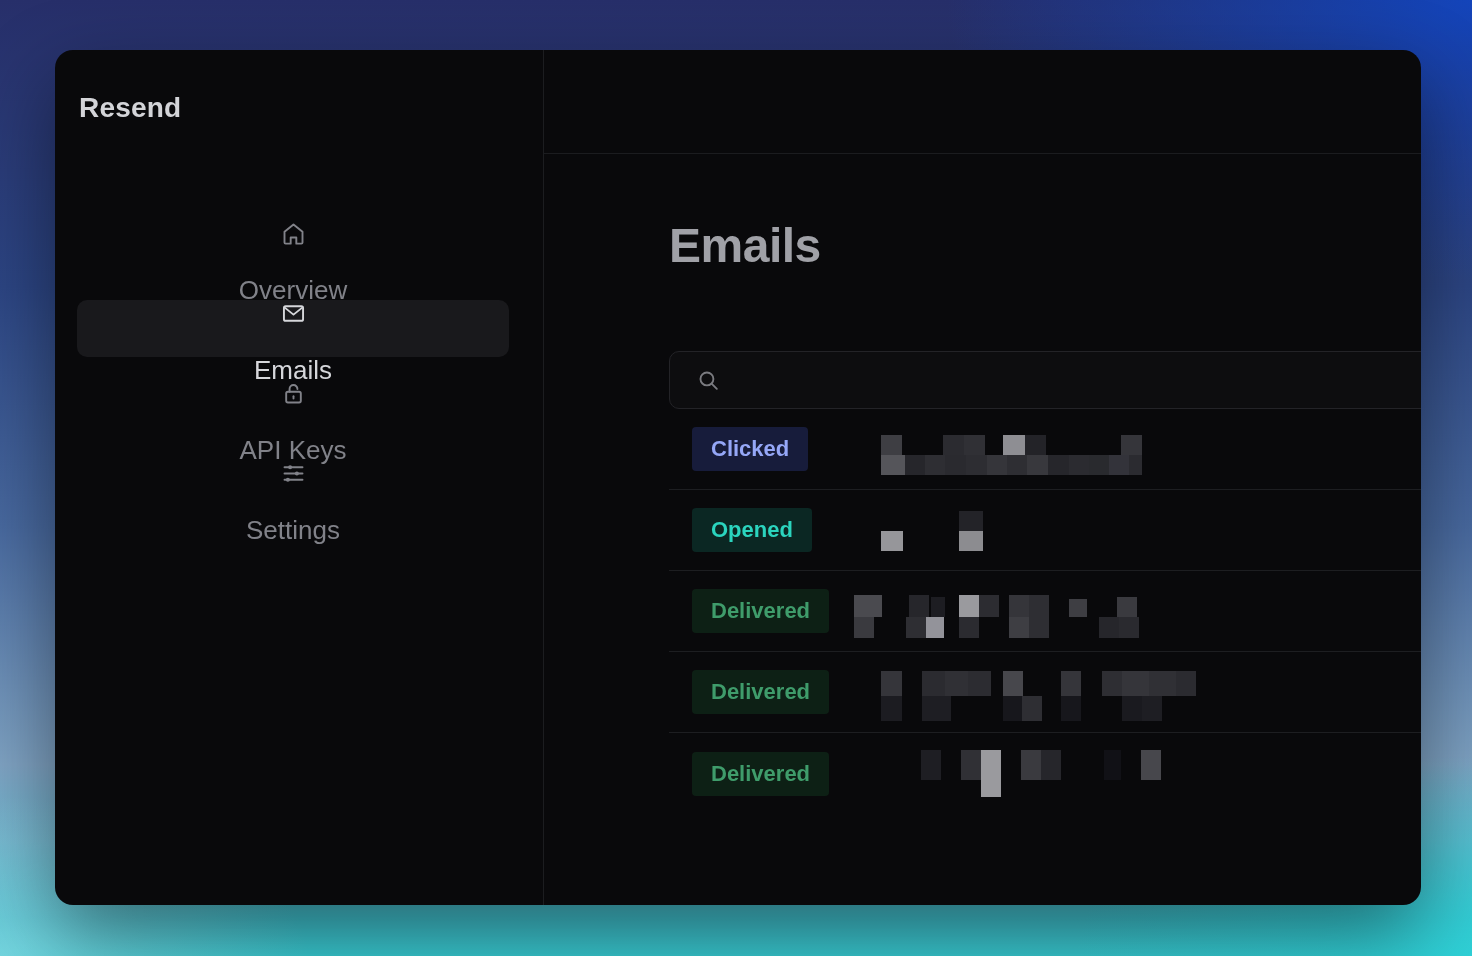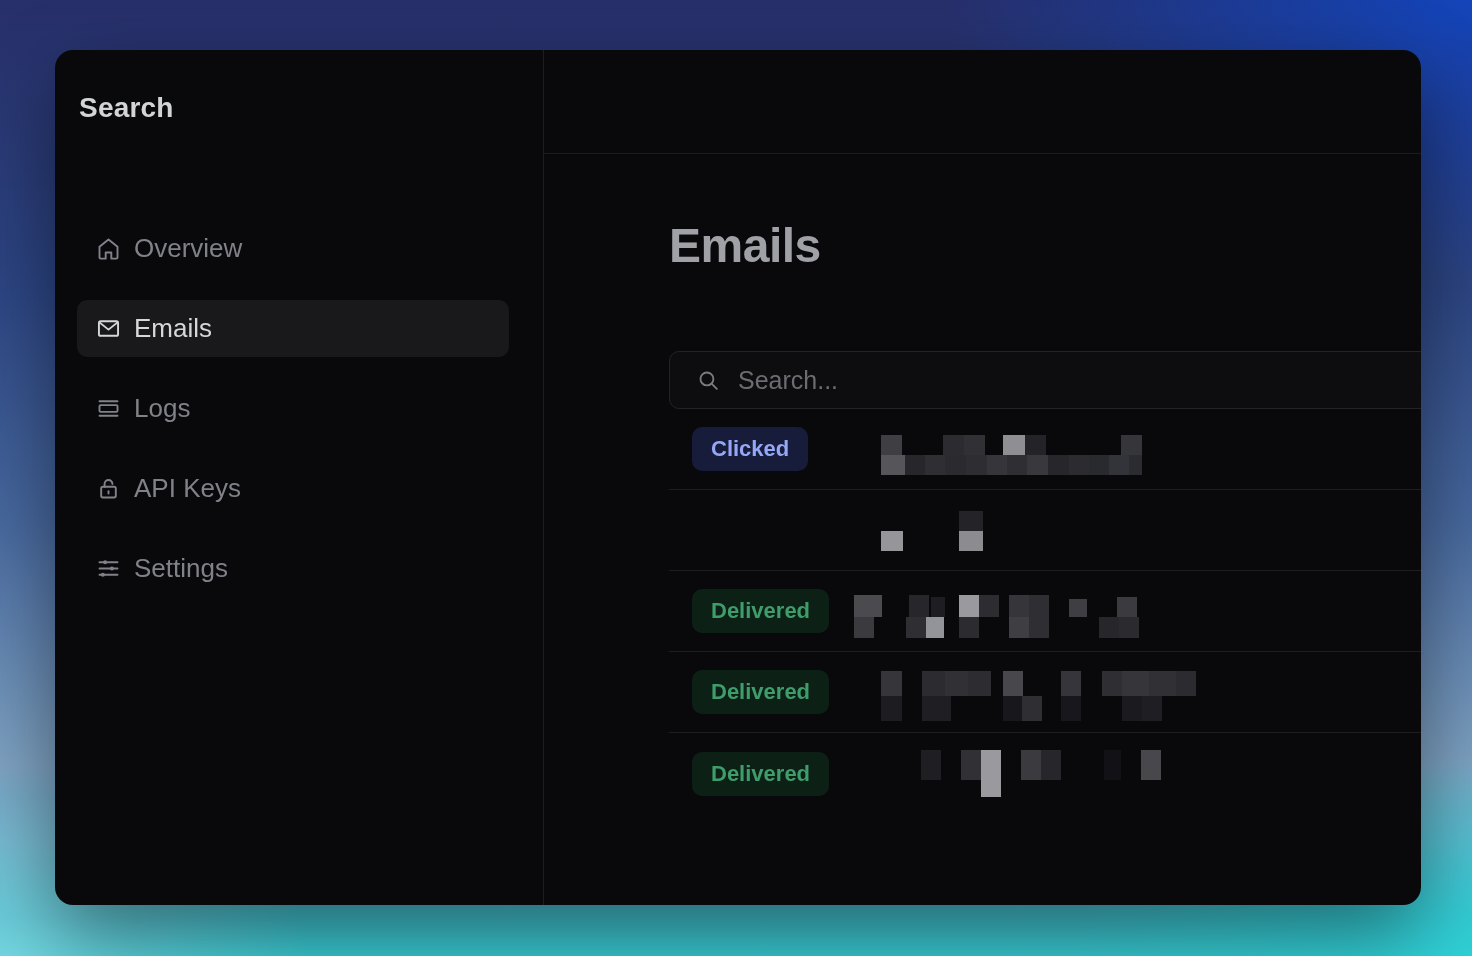--- a/index.html
+++ b/index.html
@@ -22,22 +22,22 @@
     width:489px; flex:0 0 489px; height:100%;
     border-right:1px solid #1c1d20; padding:28px 34px 0 22px;
   }
   .logo {
     color:#d3d4d8; font-size:28px; font-weight:700; letter-spacing:0.2px;
     padding-left:2px; margin-top:14px;
   }
   .nav { margin-top:96px; display:flex; flex-direction:column; }
   .nav-item {
     height:57px; border-radius:10px; display:flex; align-items:center;
-    padding:0 18px; gap:12px; color:#818289; font-size:26px;
-    margin-bottom:23px; cursor:pointer;
+    padding:0 18px; gap:28px; color:#818289; font-size:26px;
+    margin-bottom:23px; cursor:pointer;flex-direction:column;
   }
   .nav-item.active { background:#19191c; color:#d6d7db; }
   .nav-icon { width:27px; height:27px; display:flex; align-items:center; justify-content:center; }
   .nav-icon svg { width:27px; height:27px; display:block; }
   
   .main { flex:1 1 auto; position:relative; height:100%; }
   .main-header { height:104px; border-bottom:1px solid #1b1c1f; }
   .content { padding-left:125px; }
   .page-title {
     margin-top:64px; font-size:48px; font-weight:700; color:#a0a1a7; letter-spacing:-0.5px;
@@ -61,58 +61,48 @@
   }
   .th-status { padding-left:26px; width:212px; flex:0 0 212px; }
   .table-row {
     position:relative; height:81px; display:flex; align-items:center;
     border-bottom:1px solid #1d1e21; cursor:pointer;
   }
   .table-row:last-child { border-bottom:none; }
   .cell-status { width:212px; flex:0 0 212px; display:flex; align-items:center; }
   .badge {
     margin-left:23px; height:44px; display:inline-flex; align-items:center;
-    padding:0 19px; border-radius:10px; font-size:22px; font-weight:600;
+    padding:0 19px; border-radius:4px; font-size:22px; font-weight:600;
   }
   .cell-to { position:absolute; left:0; top:0; width:100%; height:100%; }
   .px { position:absolute; }
 </style>
 </head>
 <body>
 
 <div class="window">
   <div class="sidebar">
-    <div class="logo">Search</div>
+    <div class="logo">Resend</div>
     <div class="nav" id="nav">
         <div class="nav-item">
           <span class="nav-icon">
             <svg viewBox="0 0 24 24" fill="none" stroke="currentColor" stroke-width="1.7" stroke-linecap="round" stroke-linejoin="round">
               <path d="M4 10.5 12 4l8 6.5V20a1 1 0 0 1-1 1h-4.5v-5.5h-5V21H5a1 1 0 0 1-1-1z"></path>
             </svg>
           </span>
           <span class="nav-label">Overview</span>
         </div>
         <div class="nav-item active">
           <span class="nav-icon">
             <svg viewBox="0 0 24 24" fill="none" stroke="currentColor" stroke-width="1.7" stroke-linecap="round" stroke-linejoin="round">
               <rect x="3.5" y="5.5" width="17" height="13" rx="1.5"></rect>
               <path d="m4.5 7 7.5 6 7.5-6"></path>
             </svg>
           </span>
           <span class="nav-label">Emails</span>
-        </div>
-        <div class="nav-item">
-          <span class="nav-icon">
-            <svg viewBox="0 0 24 24" fill="none" stroke="currentColor" stroke-width="1.7" stroke-linecap="round" stroke-linejoin="round">
-              <line x1="4" y1="5.5" x2="20" y2="5.5"></line>
-              <rect x="4" y="9" width="16" height="6" rx="1"></rect>
-              <line x1="4" y1="18.5" x2="20" y2="18.5"></line>
-            </svg>
-          </span>
-          <span class="nav-label">Logs</span>
         </div>
         <div class="nav-item">
           <span class="nav-icon">
             <svg viewBox="0 0 24 24" fill="none" stroke="currentColor" stroke-width="1.7" stroke-linecap="round" stroke-linejoin="round">
               <rect x="5.5" y="10.5" width="13" height="9.5" rx="1.5"></rect>
               <path d="M8.5 10.5V8a3.5 3.5 0 0 1 7 0"></path>
               <line x1="12" y1="14.5" x2="12" y2="16.5"></line>
             </svg>
           </span>
           <span class="nav-label">API Keys</span>
@@ -136,21 +126,20 @@
     <div class="main-header"></div>
     <div class="content">
       <div class="page-title">Emails</div>
       <div class="search-box">
         <span class="search-icon">
           <svg viewBox="0 0 24 24" fill="none" stroke="#7a7b80" stroke-width="1.8" stroke-linecap="round">
             <circle cx="10.5" cy="10.5" r="6.2"></circle>
               <line x1="15.2" y1="15.2" x2="20" y2="20"></line>
           </svg>
         </span>
-        <input type="text" placeholder="Search..." style="">
       </div>
       <div id="rows">
           <div class="table-row">
             <div class="cell-to">
               <div class="px" style="left: 212px; top: 26px; width: 21px; height: 20px; background: rgb(62, 62, 67);"></div>
               <div class="px" style="left: 274px; top: 26px; width: 21px; height: 20px; background: rgb(43, 43, 48);"></div>
               <div class="px" style="left: 295px; top: 26px; width: 21px; height: 20px; background: rgb(48, 48, 53);"></div>
               <div class="px" style="left: 334px; top: 26px; width: 22px; height: 20px; background: rgb(142, 142, 147);"></div>
               <div class="px" style="left: 356px; top: 26px; width: 21px; height: 20px; background: rgb(35, 35, 40);"></div>
               <div class="px" style="left: 452px; top: 26px; width: 21px; height: 20px; background: rgb(53, 53, 58);"></div>
@@ -171,20 +160,23 @@
             <div class="cell-status">
               <span class="badge" style="background: rgb(23, 28, 59); color: rgb(149, 167, 247);">Clicked</span>
             </div>
           </div>
           <div class="table-row">
             <div class="cell-to">
               <div class="px" style="left: 212px; top: 41px; width: 22px; height: 20px; background: rgb(150, 150, 154);"></div>
               <div class="px" style="left: 290px; top: 21px; width: 24px; height: 20px; background: rgb(35, 35, 40);"></div>
               <div class="px" style="left: 290px; top: 41px; width: 24px; height: 20px; background: rgb(140, 140, 144);"></div>
             </div>
+            <div class="cell-status">
+              <span class="badge" style="background: rgb(11, 39, 35); color: rgb(43, 212, 190);">Opened</span>
+            </div>
           </div>
           <div class="table-row">
             <div class="cell-to">
               <div class="px" style="left: 185px; top: 24px; width: 28px; height: 22px; background: rgb(74, 74, 79);"></div>
               <div class="px" style="left: 240px; top: 24px; width: 20px; height: 22px; background: rgb(38, 38, 43);"></div>
               <div class="px" style="left: 262px; top: 26px; width: 14px; height: 20px; background: rgb(29, 29, 34);"></div>
               <div class="px" style="left: 290px; top: 24px; width: 20px; height: 22px; background: rgb(154, 154, 158);"></div>
               <div class="px" style="left: 310px; top: 24px; width: 20px; height: 22px; background: rgb(44, 44, 49);"></div>
               <div class="px" style="left: 340px; top: 24px; width: 20px; height: 22px; background: rgb(53, 53, 58);"></div>
               <div class="px" style="left: 360px; top: 24px; width: 20px; height: 22px; background: rgb(46, 46, 51);"></div>

